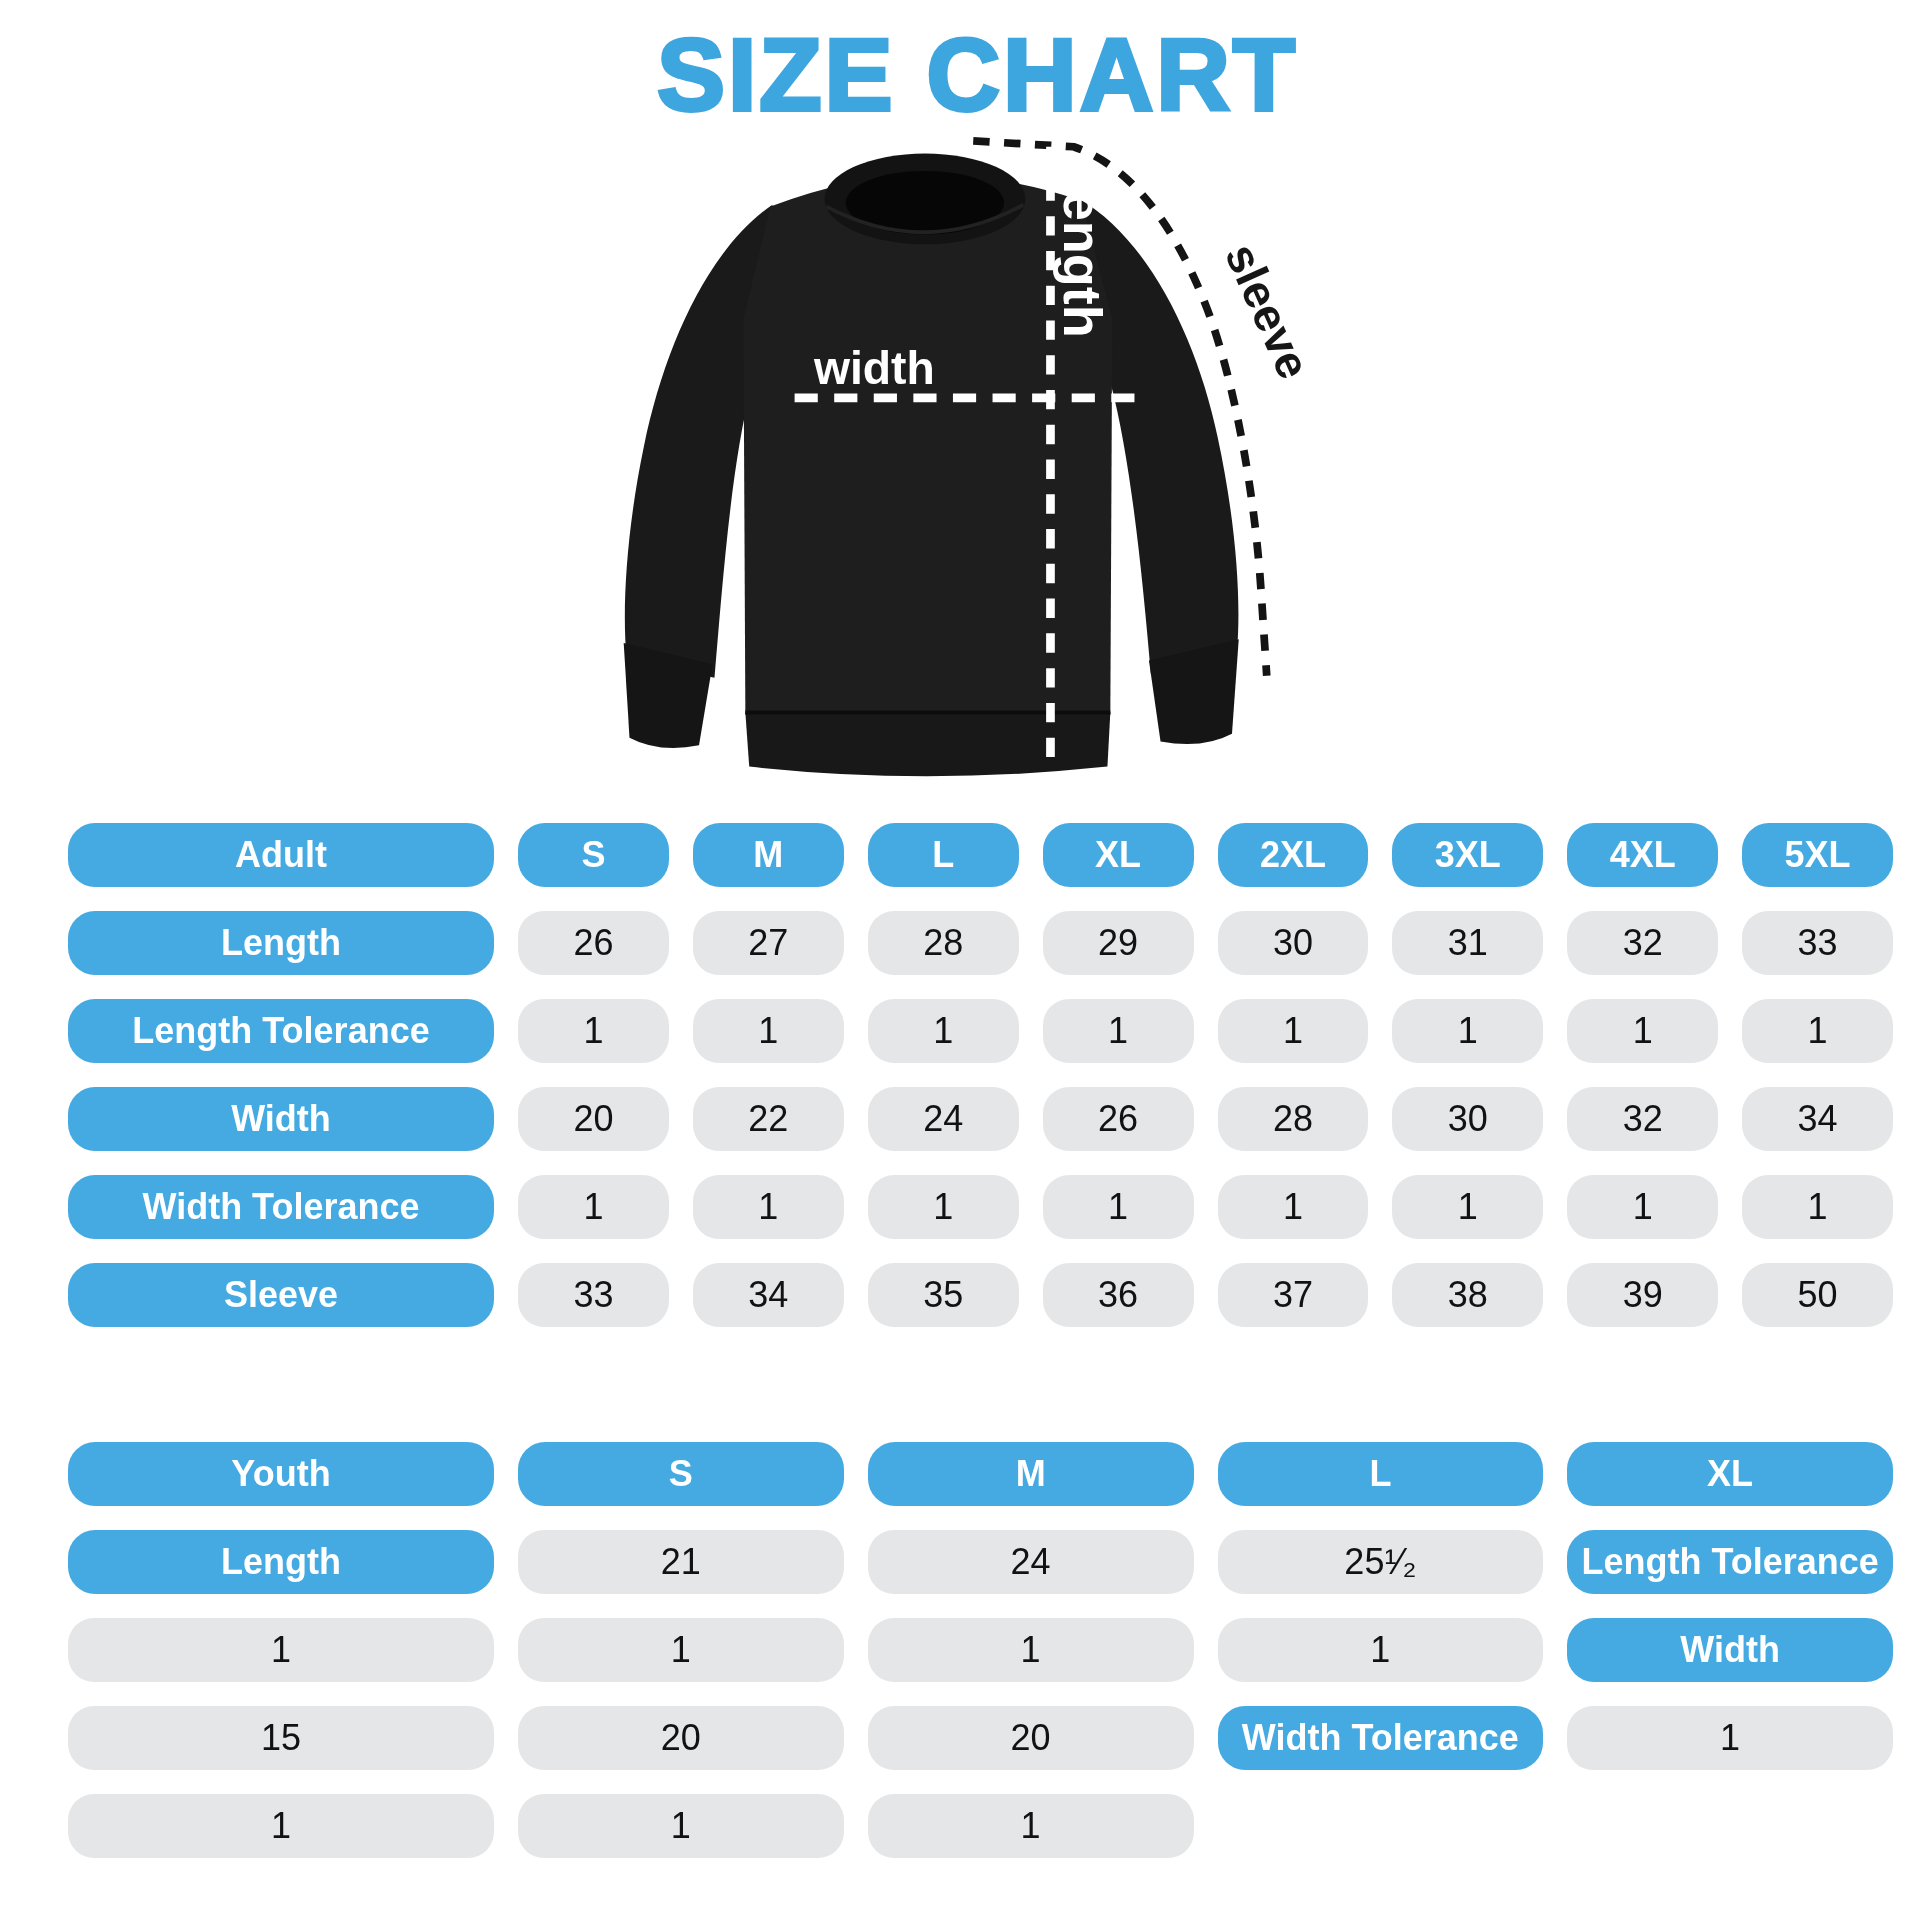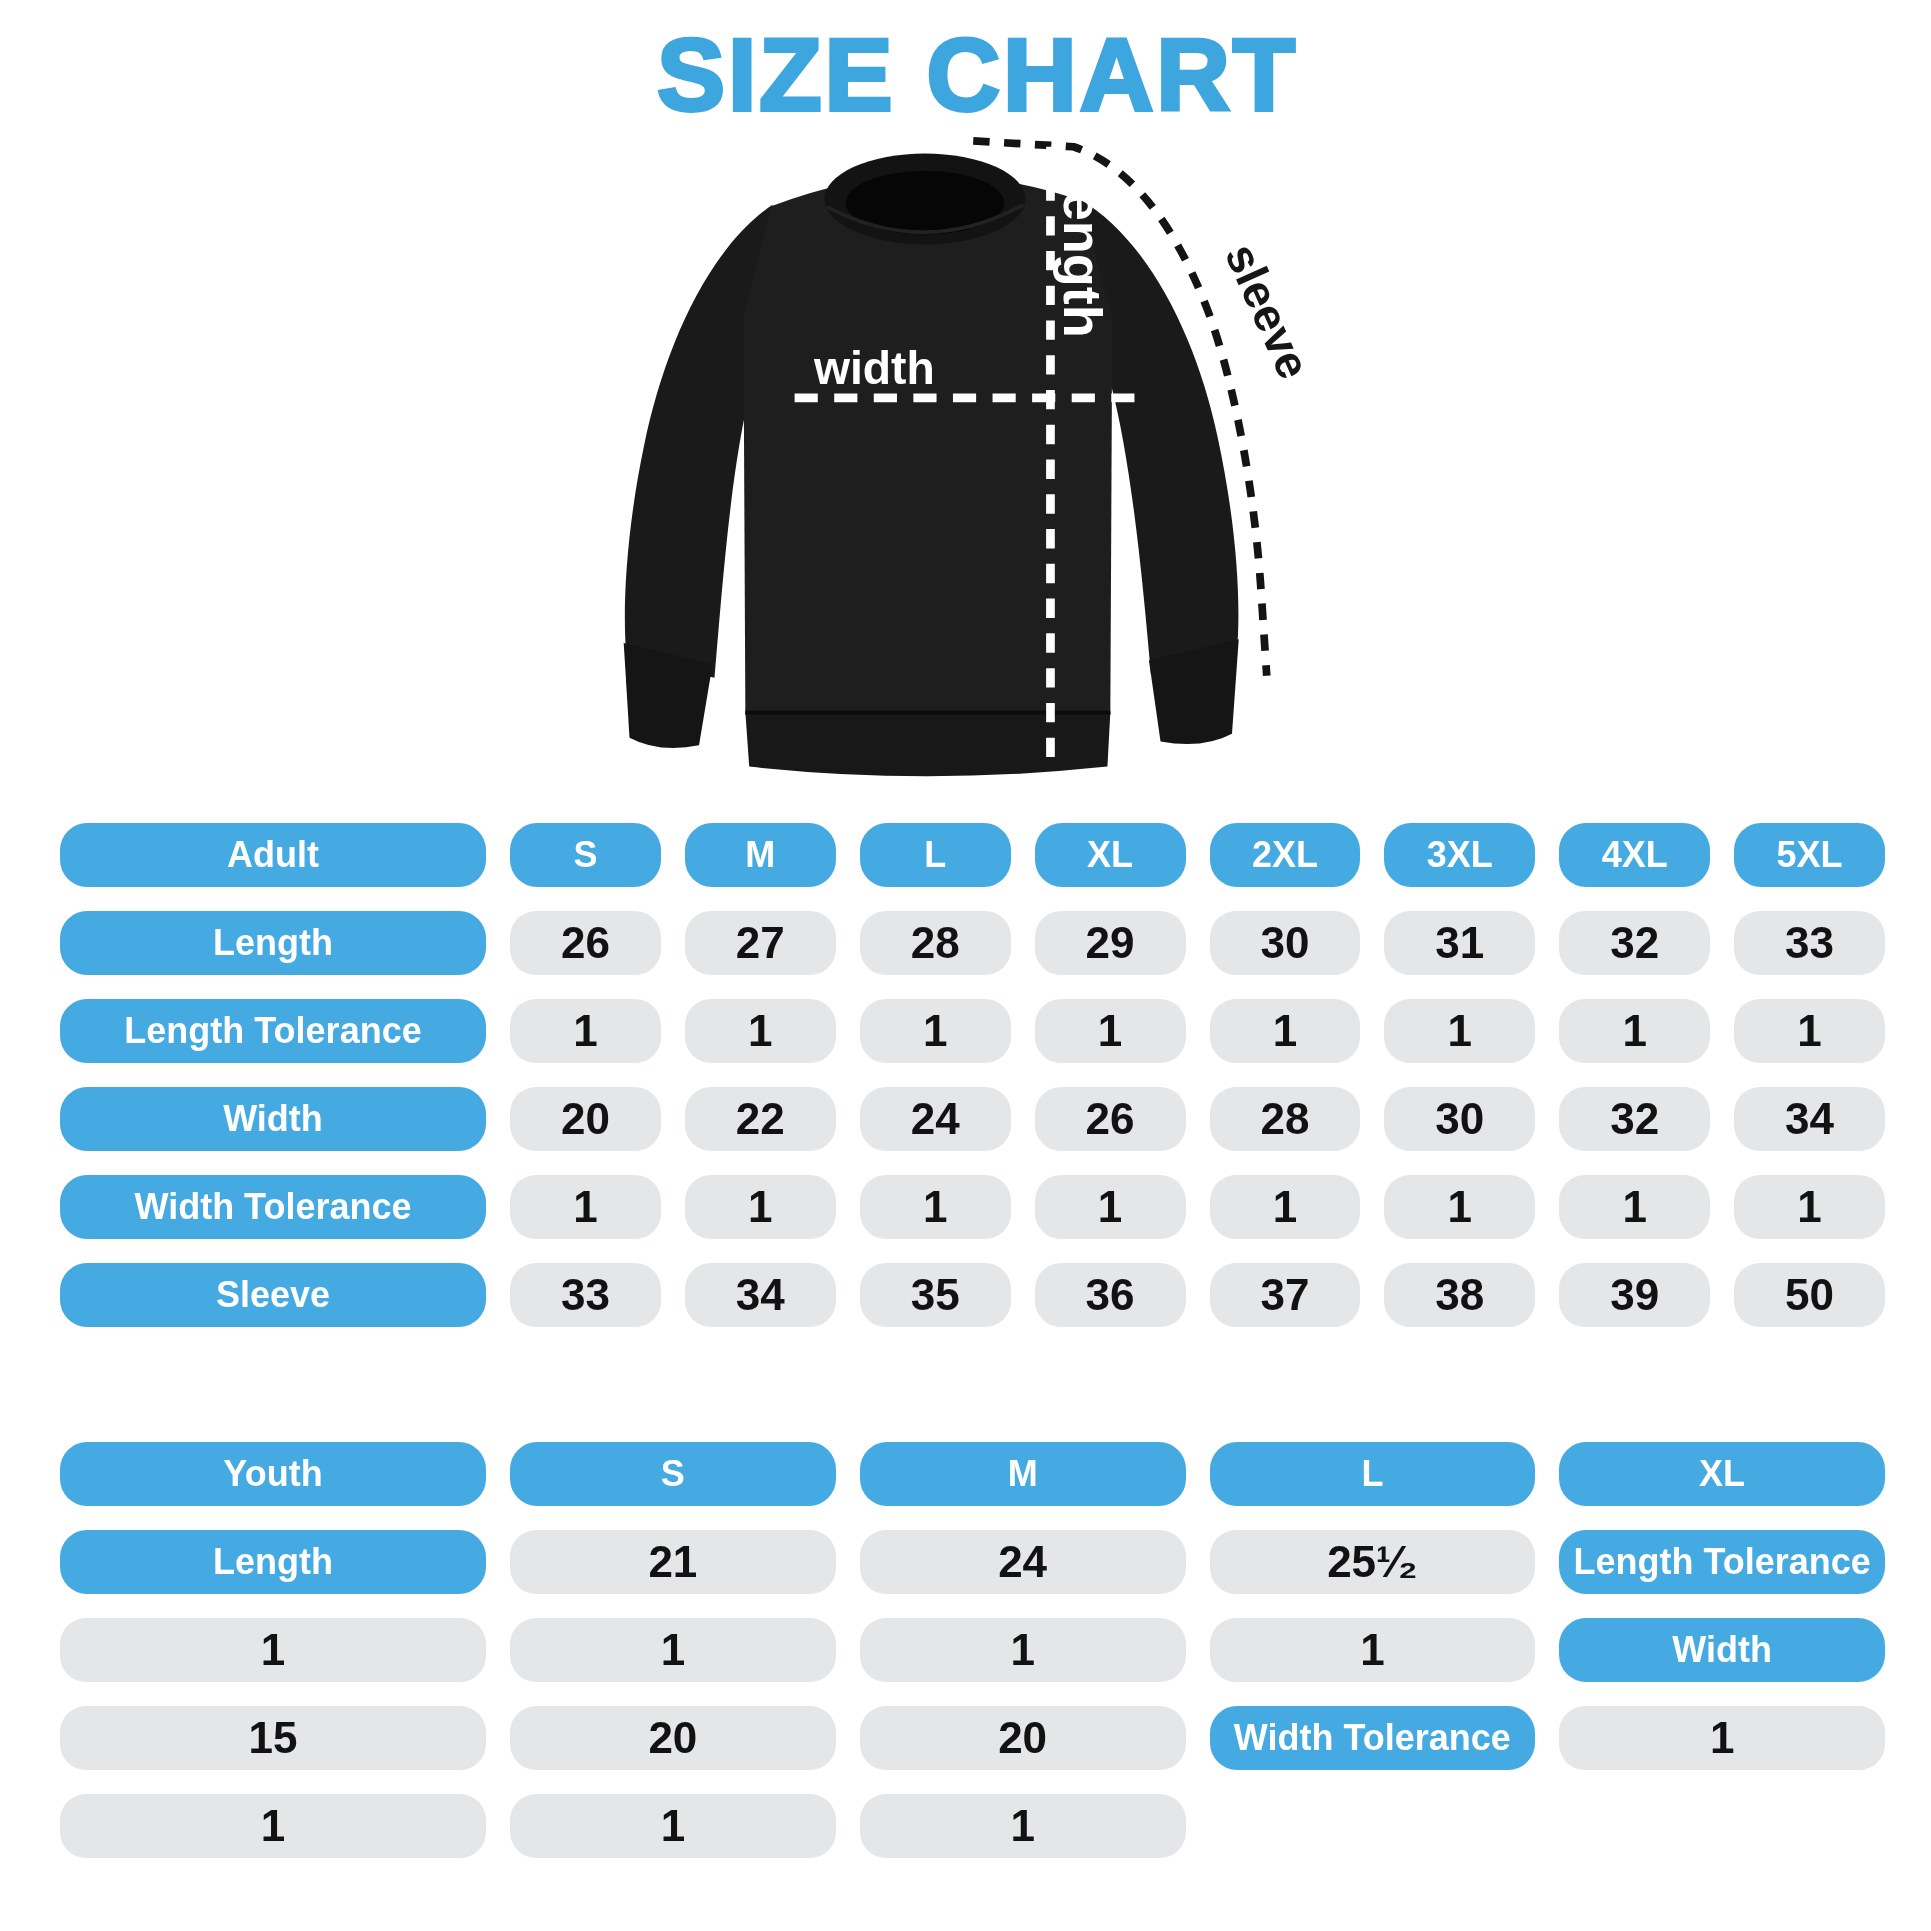--- a/index.html
+++ b/index.html
@@ -27,21 +27,21 @@
   .diagram-svg{
     position:absolute;
     left:0;
     top:0;
     width:1931px;
     height:1931px;
     pointer-events:none;
   }
   .size-table{
     position:absolute;
-    left:60px;
+    left:68px;
     width:1825px;
     display:grid;
     column-gap:21px;
     row-gap:11.6px;
     gap:24px;
   }
   #adult-table{ top:823px;  grid-template-columns:426px repeat(8,1fr); }
   #youth-table{ top:1442px; grid-template-columns:426px repeat(4,1fr); }
   .cell{
     height:64px;
@@ -55,22 +55,22 @@
     background:var(--color-accent,#45AAE1);
     color:#ffffff;
     border-radius:27px;
     font-weight:700;
     font-size:36px;
   }
   .cell-gray{
     background:var(--color-cell,#E4E6E8);
     color:var(--color-ink,#121212);
     border-radius:26px;
-    font-weight:700;
-    font-size:44px;
+    font-weight:400;
+    font-size:36px;
   }
 </style>
 </head>
 <body>
 
 <div class="page">
 
   <h1 class="page-title">SIZE CHART</h1>
 
   <svg class="diagram-svg" viewBox="0 0 2000 2000">

